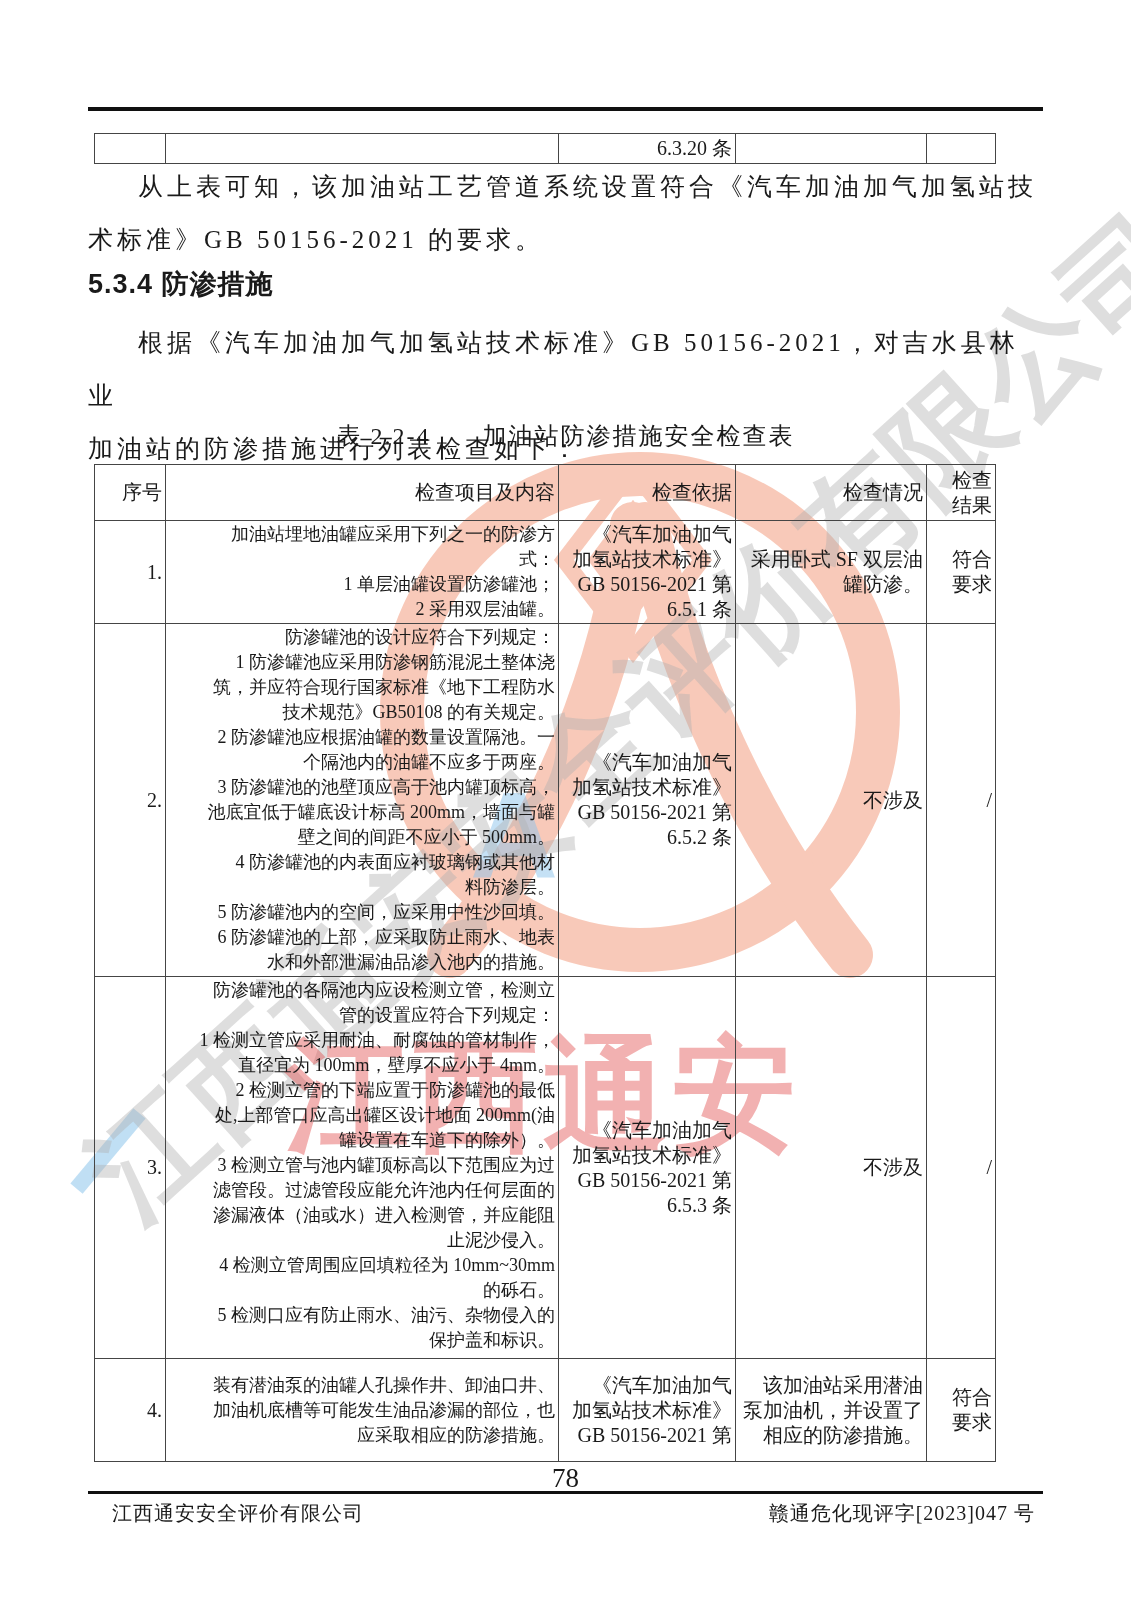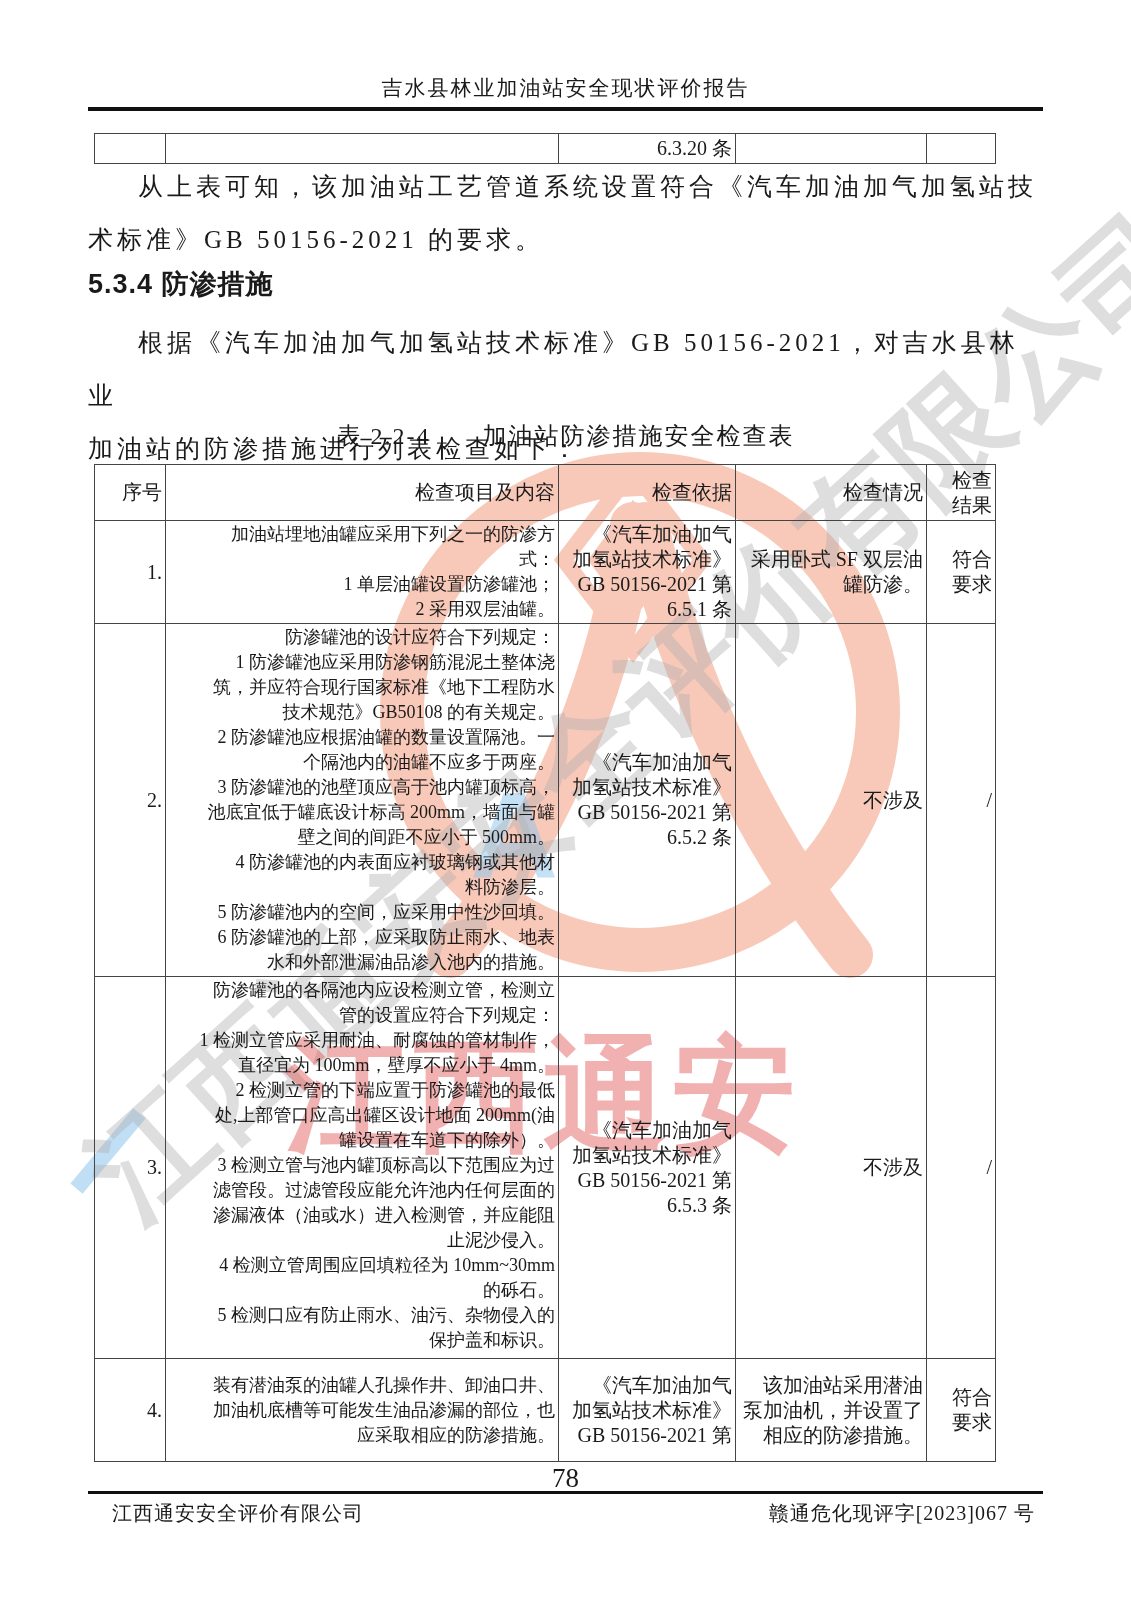--- a/index.html
+++ b/index.html
@@ -91,21 +91,20 @@
       </g>
     </svg>
     <div class="wm-blue-a">A</div>
     <div class="wm-blue-slash"></div>
     <div class="wm-gray">江西通安安全评价有限公司</div>
     <div class="wm-red">江西通安</div>
   </div>
 
   <div class="layer-content">
 
-    <div class="header-title">吉水县林业加油站安全现状评价报告</div>
     <div class="rule rule-top"></div>
 
     <table class="tbl-fragment">
       <colgroup>
           <col style="width:71px">
           <col style="width:393px">
           <col style="width:177px">
           <col style="width:191px">
           <col style="width:69px">
         </colgroup>
@@ -222,15 +221,15 @@
 相应的防渗措施。</td>
         <td class="pre">符合
 要求</td>
       </tr>
     </tbody>
       </table>
 
     <div class="page-number">78</div>
     <div class="rule rule-bottom"></div>
     <div class="footer-company">江西通安安全评价有限公司</div>
-    <div class="footer-docnum">赣通危化现评字[2023]067 号</div>
+    <div class="footer-docnum">赣通危化现评字[2023]047 号</div>
   </div>
 </div>
 
 </body></html>

